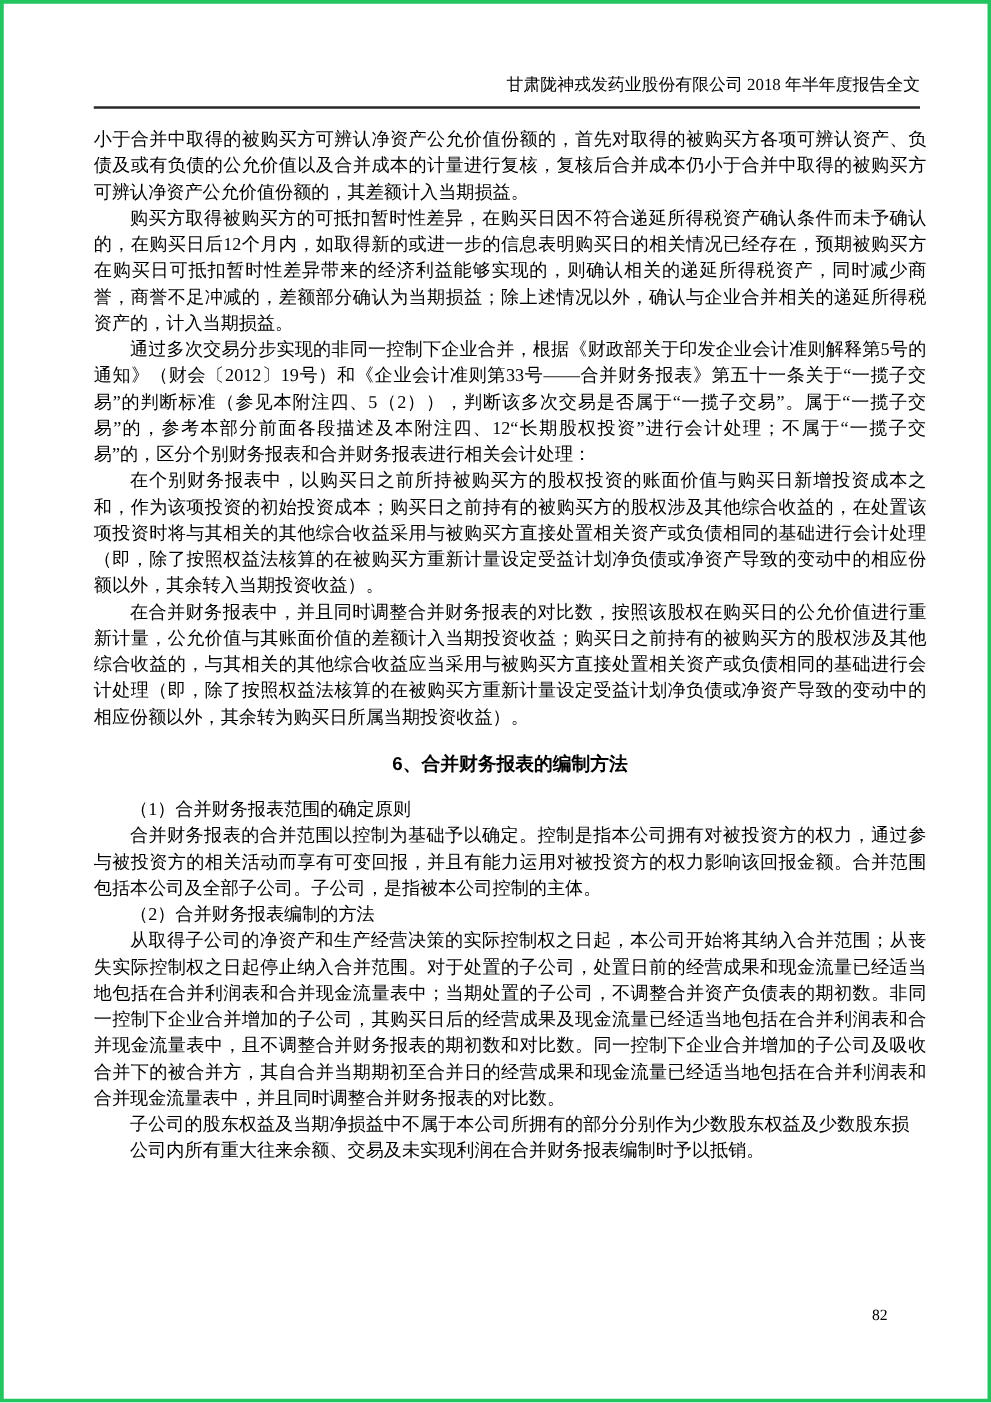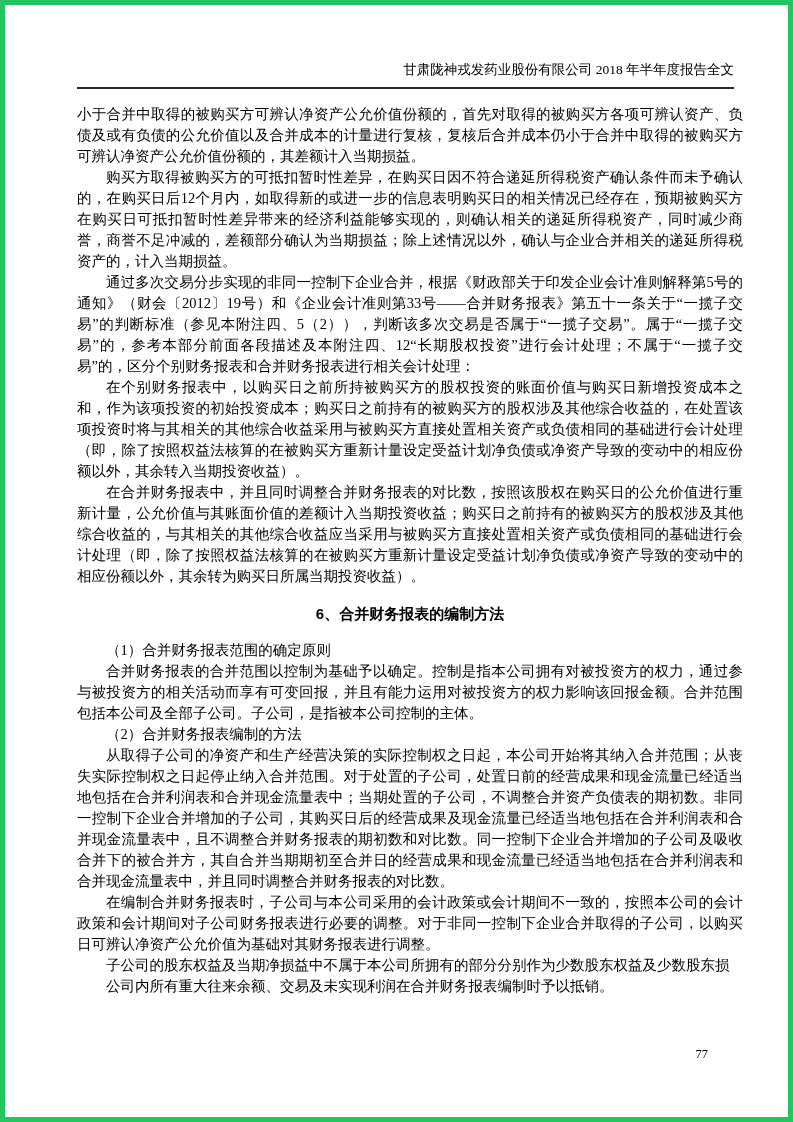--- a/index.html
+++ b/index.html
@@ -2,21 +2,21 @@
 <html><head>
 <meta charset="utf-8">
 <style>
   html, body { margin: 0; padding: 0; background: #ffffff; }
   .page {
     position: relative;
     width: 793px;
     height: 1122px;
     background: #ffffff;
     box-sizing: border-box;
-    border: 5px solid #22c55e;
+    border: 3px solid #22c55e;
     overflow: hidden;
     font-family: "Liberation Serif", "DejaVu Serif", serif;
     color: #000000;
   }
   .page-header {
     position: absolute;
     top: 56px;
     left: 72px;
     right: 54px;
     text-align: right;
@@ -72,23 +72,22 @@
         <p class="paragraph">小于合并中取得的被购买方可辨认净资产公允价值份额的，首先对取得的被购买方各项可辨认资产、负债及或有负债的公允价值以及合并成本的计量进行复核，复核后合并成本仍小于合并中取得的被购买方可辨认净资产公允价值份额的，其差额计入当期损益。</p>
         <p class="paragraph indent">购买方取得被购买方的可抵扣暂时性差异，在购买日因不符合递延所得税资产确认条件而未予确认的，在购买日后12个月内，如取得新的或进一步的信息表明购买日的相关情况已经存在，预期被购买方在购买日可抵扣暂时性差异带来的经济利益能够实现的，则确认相关的递延所得税资产，同时减少商誉，商誉不足冲减的，差额部分确认为当期损益；除上述情况以外，确认与企业合并相关的递延所得税资产的，计入当期损益。</p>
         <p class="paragraph indent">通过多次交易分步实现的非同一控制下企业合并，根据《财政部关于印发企业会计准则解释第5号的通知》（财会〔2012〕19号）和《企业会计准则第33号——合并财务报表》第五十一条关于“一揽子交易”的判断标准（参见本附注四、5（2）），判断该多次交易是否属于“一揽子交易”。属于“一揽子交易”的，参考本部分前面各段描述及本附注四、12“长期股权投资”进行会计处理；不属于“一揽子交易”的，区分个别财务报表和合并财务报表进行相关会计处理：</p>
         <p class="paragraph indent">在个别财务报表中，以购买日之前所持被购买方的股权投资的账面价值与购买日新增投资成本之和，作为该项投资的初始投资成本；购买日之前持有的被购买方的股权涉及其他综合收益的，在处置该项投资时将与其相关的其他综合收益采用与被购买方直接处置相关资产或负债相同的基础进行会计处理（即，除了按照权益法核算的在被购买方重新计量设定受益计划净负债或净资产导致的变动中的相应份额以外，其余转入当期投资收益）。</p>
         <p class="paragraph indent">在合并财务报表中，并且同时调整合并财务报表的对比数，按照该股权在购买日的公允价值进行重新计量，公允价值与其账面价值的差额计入当期投资收益；购买日之前持有的被购买方的股权涉及其他综合收益的，与其相关的其他综合收益应当采用与被购买方直接处置相关资产或负债相同的基础进行会计处理（即，除了按照权益法核算的在被购买方重新计量设定受益计划净负债或净资产导致的变动中的相应份额以外，其余转为购买日所属当期投资收益）。</p>
         <h2 class="heading">6、合并财务报表的编制方法</h2>
         <p class="paragraph indent">（1）合并财务报表范围的确定原则</p>
         <p class="paragraph indent">合并财务报表的合并范围以控制为基础予以确定。控制是指本公司拥有对被投资方的权力，通过参与被投资方的相关活动而享有可变回报，并且有能力运用对被投资方的权力影响该回报金额。合并范围包括本公司及全部子公司。子公司，是指被本公司控制的主体。</p>
         <p class="paragraph indent">（2）合并财务报表编制的方法</p>
         <p class="paragraph indent">从取得子公司的净资产和生产经营决策的实际控制权之日起，本公司开始将其纳入合并范围；从丧失实际控制权之日起停止纳入合并范围。对于处置的子公司，处置日前的经营成果和现金流量已经适当地包括在合并利润表和合并现金流量表中；当期处置的子公司，不调整合并资产负债表的期初数。非同一控制下企业合并增加的子公司，其购买日后的经营成果及现金流量已经适当地包括在合并利润表和合并现金流量表中，且不调整合并财务报表的期初数和对比数。同一控制下企业合并增加的子公司及吸收合并下的被合并方，其自合并当期期初至合并日的经营成果和现金流量已经适当地包括在合并利润表和合并现金流量表中，并且同时调整合并财务报表的对比数。</p>
-        <p class="paragraph indent">在编制合并财务报表时，子公司与本公司采用的会计政策或会计期间不一致的，按照本公司的会计政策和会计期间对子公司财务报表进行必要的调整。对于非同一控制下企业合并取得的子公司，以购买日可辨认净资产公允价值为基础对其财务报表进行调整。</p>
         <p class="paragraph indent">子公司的股东权益及当期净损益中不属于本公司所拥有的部分分别作为少数股东权益及少数股东损</p>
         <p class="paragraph indent">公司内所有重大往来余额、交易及未实现利润在合并财务报表编制时予以抵销。</p>
       </div>
   </main>
 
   <footer class="page-footer">
-    <span>77</span>
+    <span>82</span>
   </footer>
 
 </div>
 
 </body></html>

